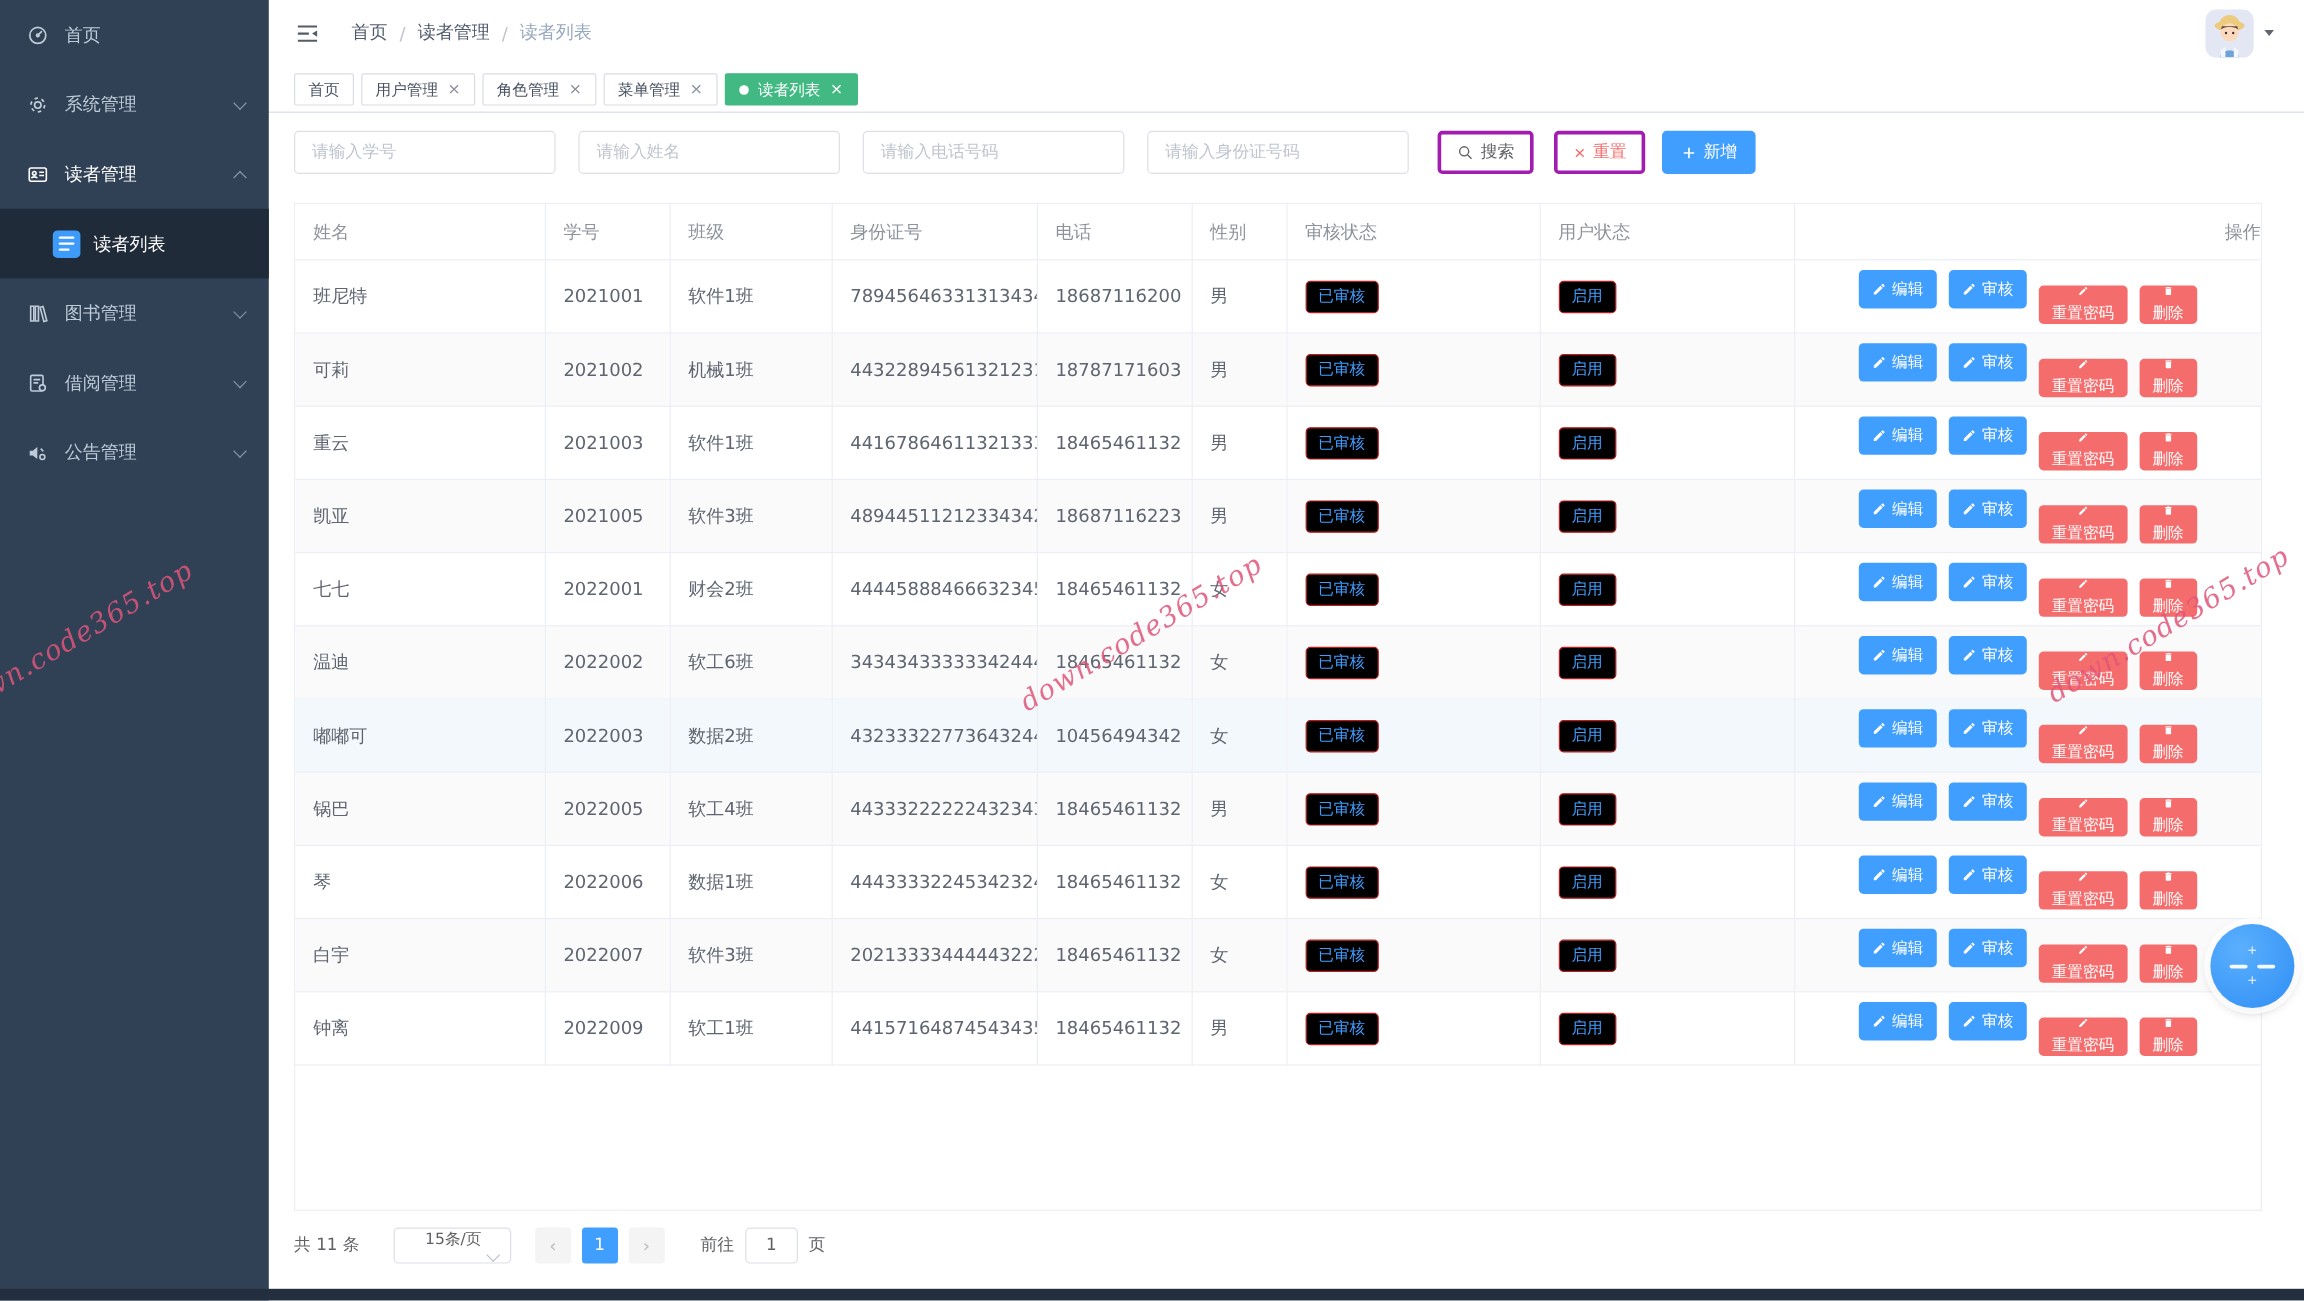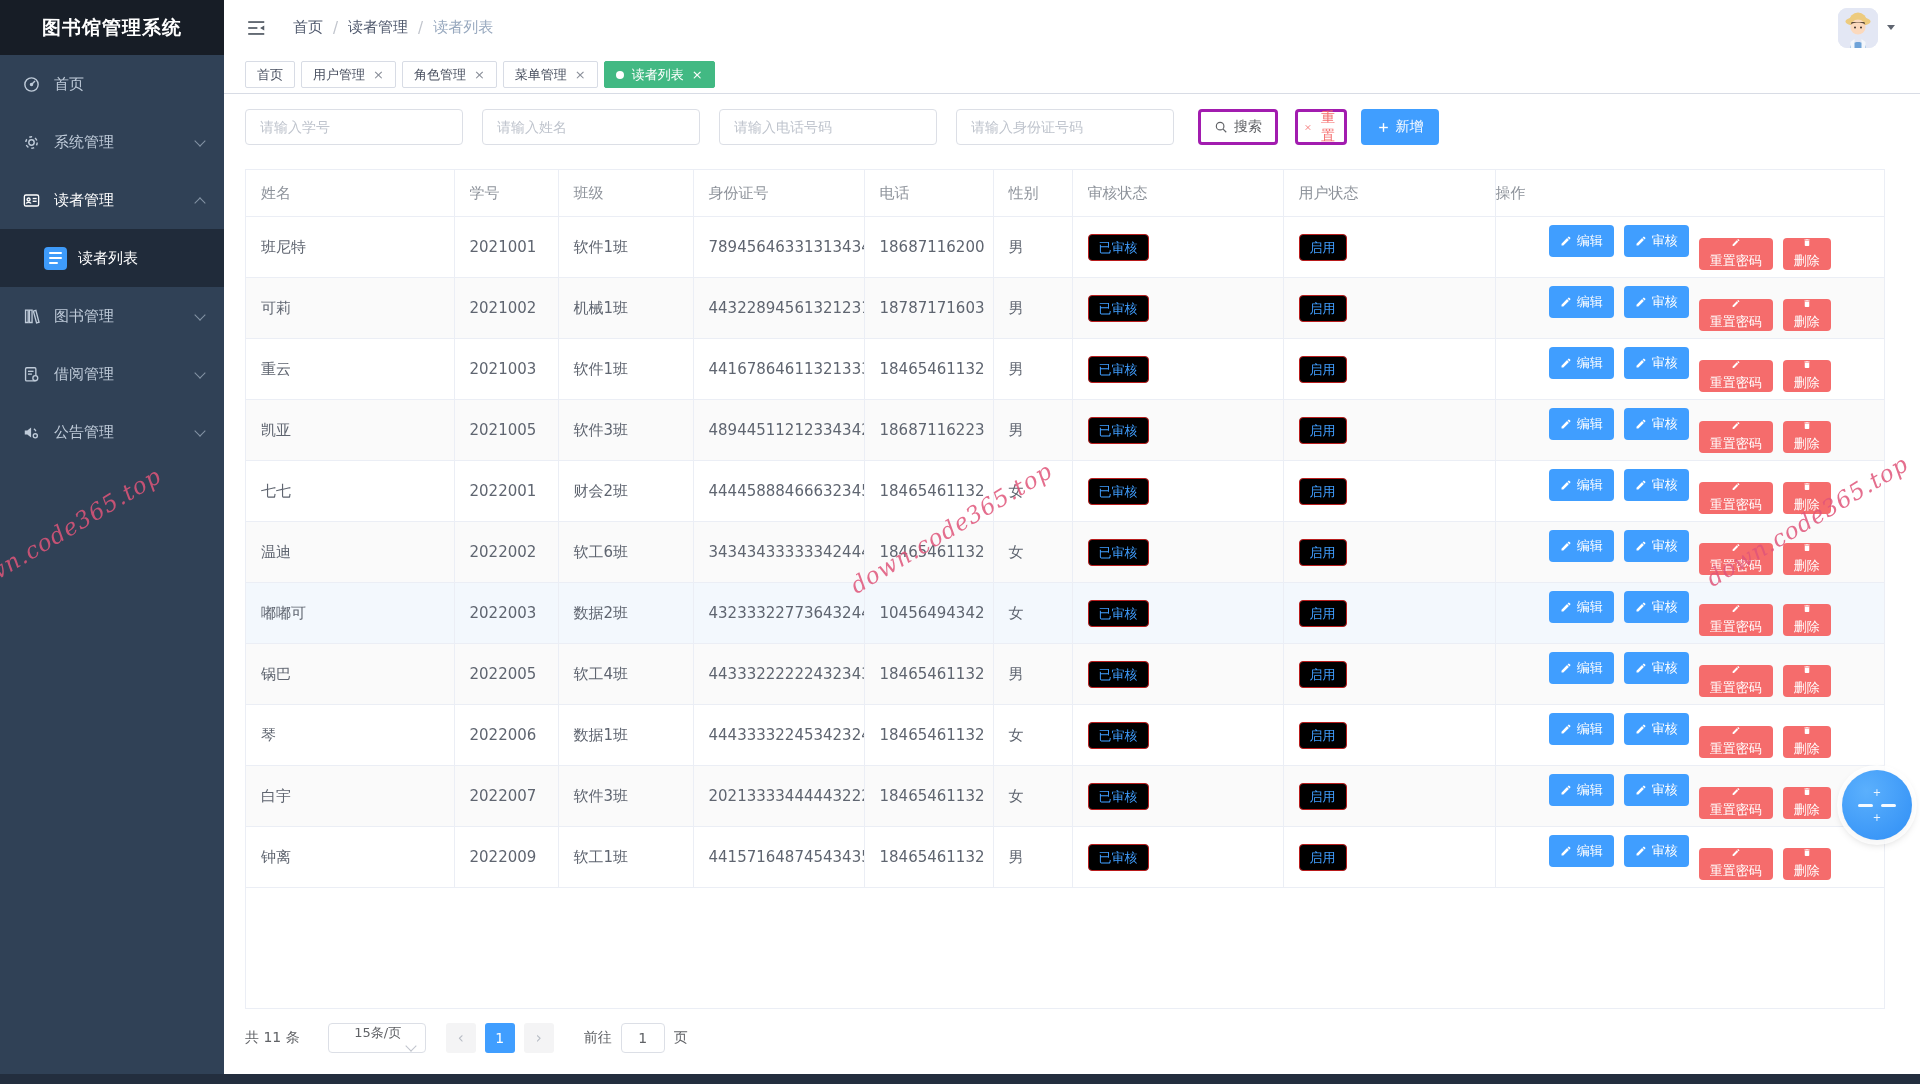--- a/index.html
+++ b/index.html
@@ -50,30 +50,30 @@
   .content{padding:15px 35px 0 21px;}
   .search-row{display:flex;align-items:center;}
   .s-input{width:218px;height:36px;box-sizing:border-box;border:1px solid #dcdfe6;border-radius:4px;
            padding:0 14px;font-size:14px;color:#606266;margin-right:19px;outline:none;
            font-family:"DejaVu Sans","Liberation Sans",sans-serif;}
   .s-input::placeholder{color:#bfc4cd;}
   .btn{display:inline-flex;align-items:center;justify-content:center;gap:6px;height:36px;
        border-radius:4px;font-size:14px;cursor:pointer;box-sizing:border-box;border:3px solid #a21caf;
        background:#fff;color:#606266;font-family:Liberation Sans, sans-serif;}
   .btn-search{width:80px;margin-left:5px;}
-  .btn-reset{width:52px;margin-left:17px;color:#f56c6c;}
+  .btn-reset{width:76px;margin-left:17px;color:#f56c6c;}
   .btn-add{width:78px;margin-left:14px;background:#409eff;border-color:#409eff;color:#fff;}
 
   
   .table-wrap{margin-top:24px;width:1640px;height:840px;border:1px solid #ebeef5;box-sizing:border-box;
               background:#fff;}
   table{border-collapse:collapse;table-layout:fixed;width:1638px;}
   th{height:46px;font-size:15px;color:#8e939b;font-weight:500;text-align:left;padding:0 0 0 15px;
      border-bottom:1px solid #ebeef5;border-right:1px solid #ebeef5;background:#fff;}
-  th:last-child{border-right:none;text-align:left;padding-left:0;}
+  th:last-child{border-right:none;text-align:right;padding-left:0;}
   td{height:60px;font-size:15px;color:#5f6570;padding:0 0 0 15px;border-bottom:1px solid #ebeef5;
      border-right:1px solid #ebeef5;overflow:hidden;white-space:nowrap;}
   td:last-child{border-right:none;text-align:center;padding-left:0;margin-top:26px;}
   tr.striped td{background:#fafafa;}
   tr.hl td{background:#f3f8fd;}
   .tag{display:inline-block;padding:6px 10px;font-size:13px;color:#409eff;background:#000000;
        border:1px solid #b91c1c;border-radius:4px;line-height:1;}
   .btn-op{display:inline-flex;align-items:center;gap:5px;height:32px;padding:0 11px;border:none;
           border-radius:4px;color:#fff;font-size:13px;margin:0 5px;cursor:pointer;font-family:inherit;}
   .op-blue{background:#409eff;}
@@ -105,21 +105,20 @@
   .float-btn .dash{width:15px;height:3px;background:#fff;border-radius:2px;margin:0 4px;opacity:.95;}
   .float-btn .plus{color:#fff;font-size:10px;position:absolute;opacity:.9;}
   .bottom-bar{position:absolute;left:0;bottom:0;width:1920px;height:10px;background:#232e3e;z-index:7;}
 </style>
 </head>
 <body>
 
 <div class="app">
 
   <div class="sidebar">
-    <div class="logo">图书馆管理系统</div>
 
     <div class="menu-item">
       <span class="mi-icon">
         <svg width="19" height="19" viewBox="0 0 24 24" fill="none" stroke="currentColor" stroke-width="1.8">
             <circle cx="12" cy="12" r="8.4"></circle>
             <path d="M12 12l4.4-4.4"></path>
             <circle cx="12" cy="12" r="1.3" fill="currentColor"></circle>
           </svg>
       </span>
       <span>首页</span>

